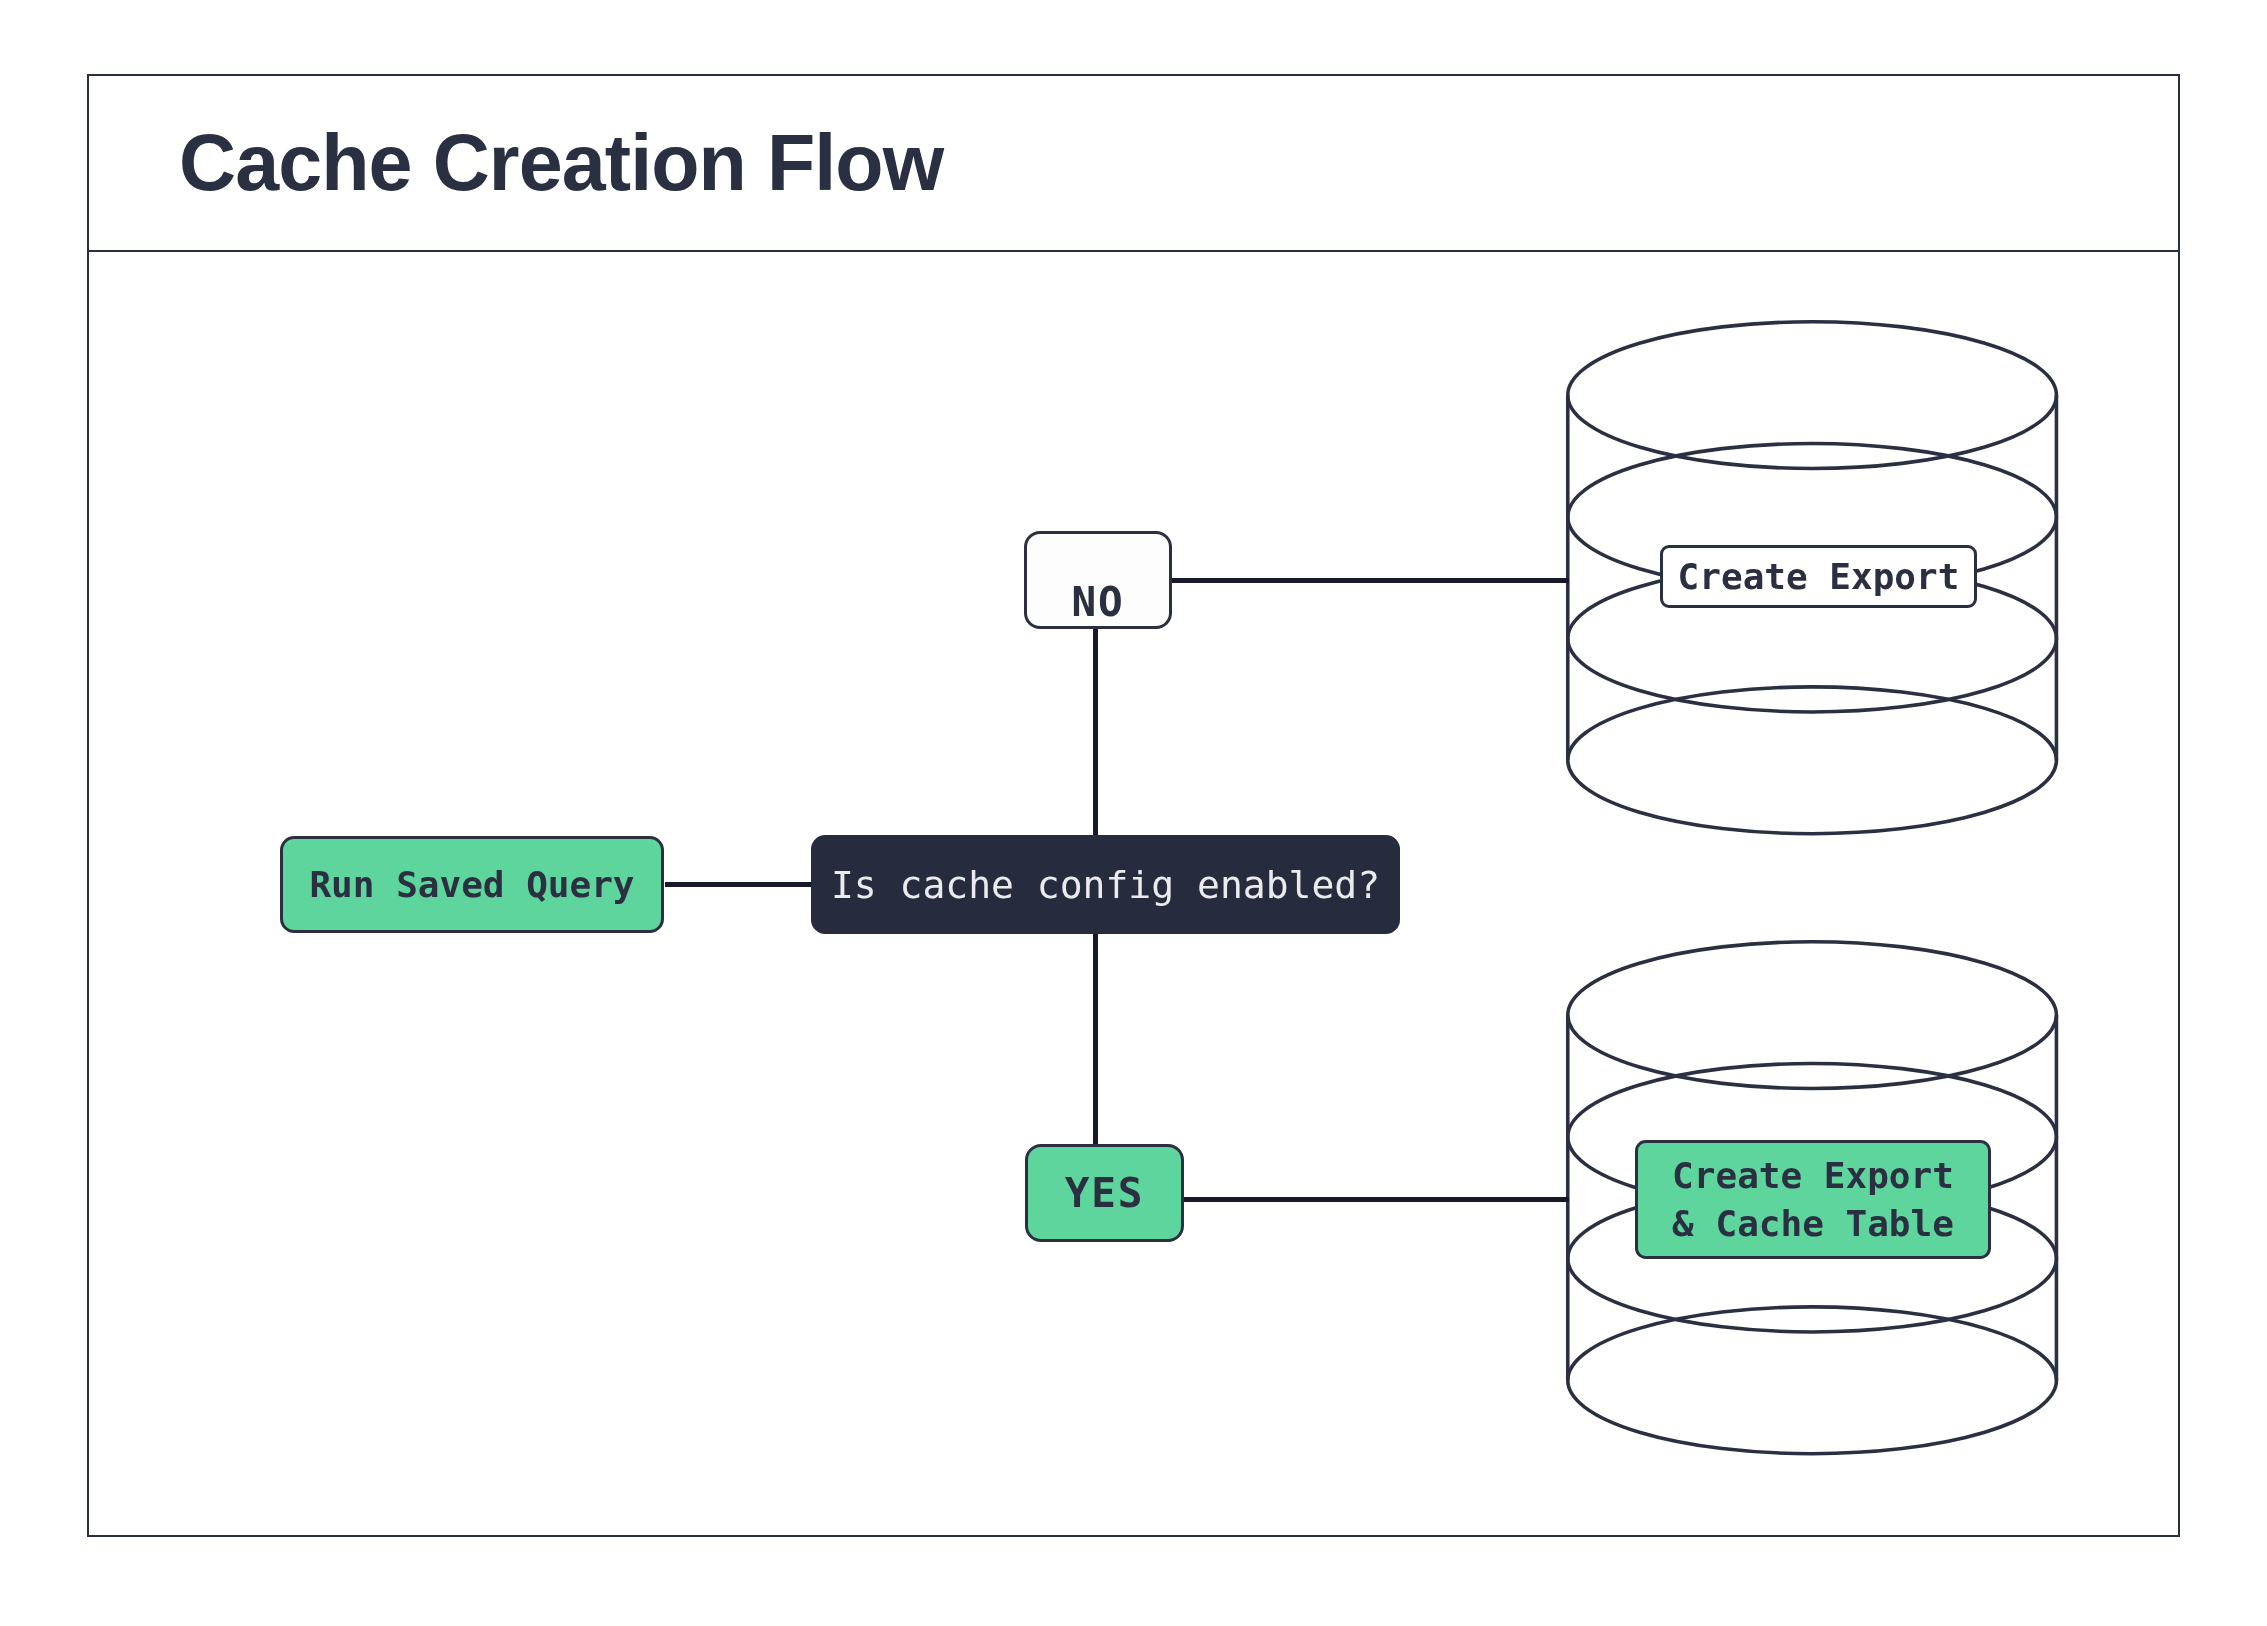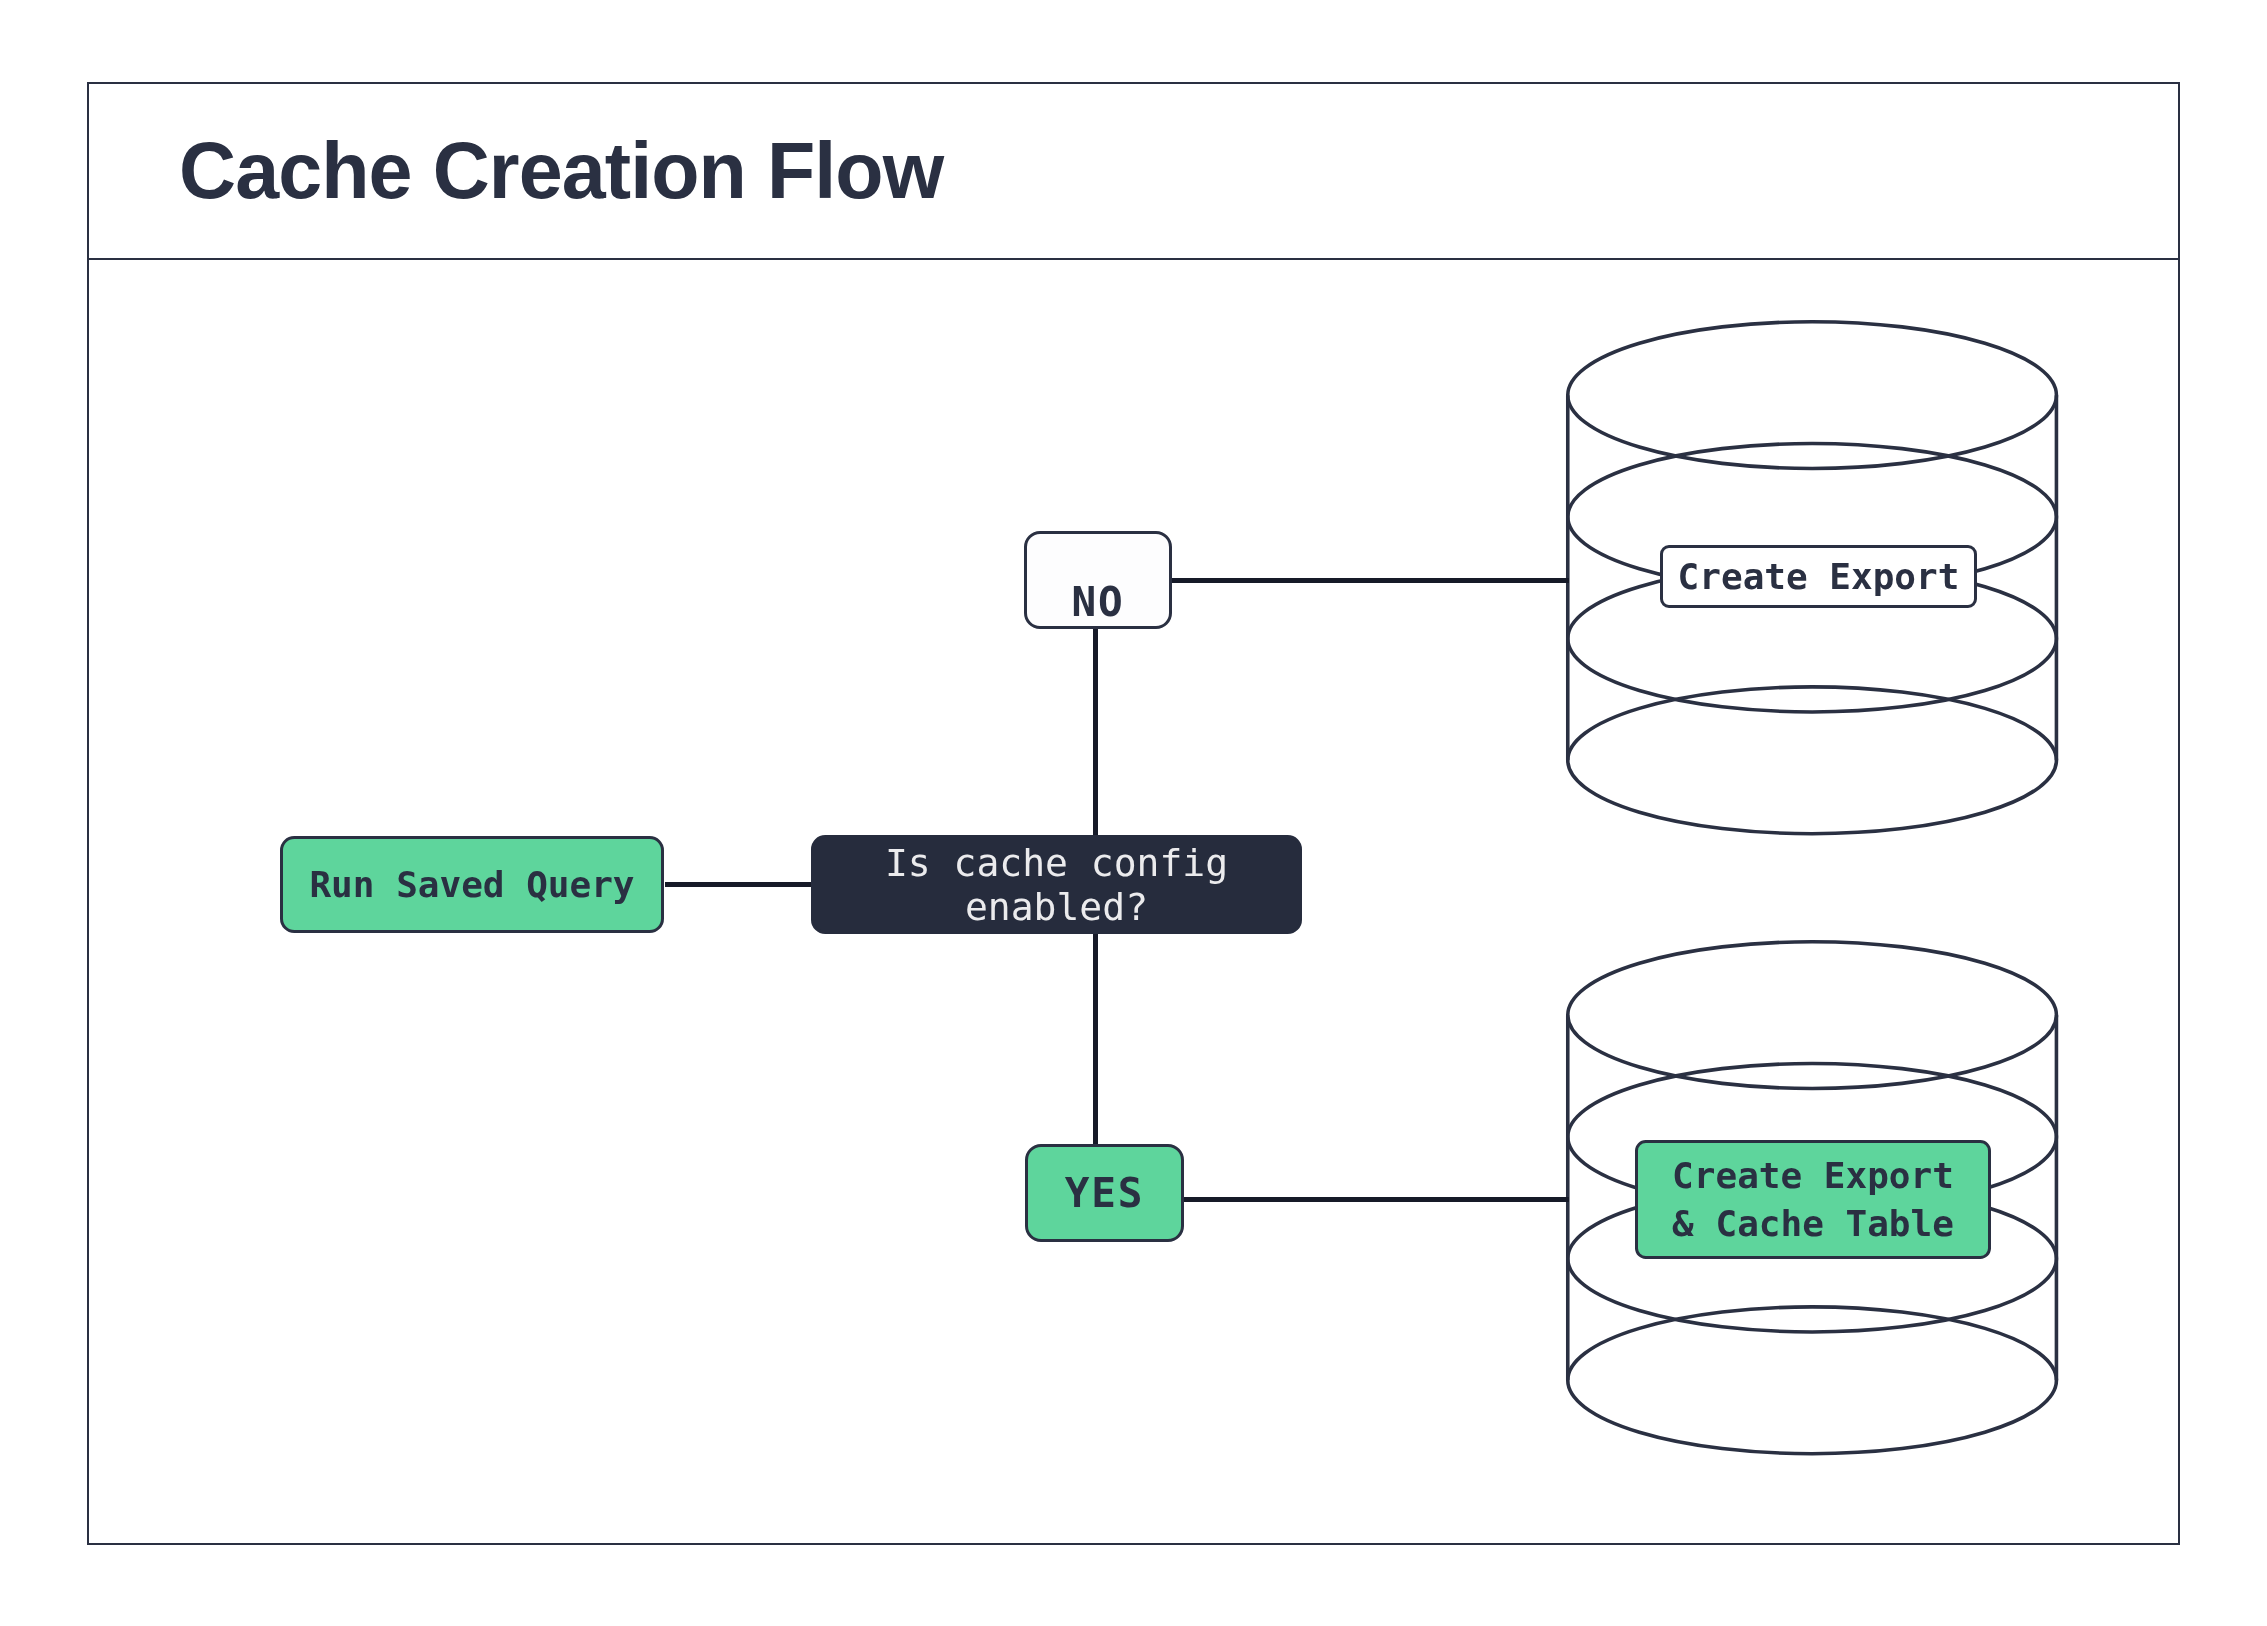--- a/index.html
+++ b/index.html
@@ -9,21 +9,21 @@
     --dark-node:#262c3d;
     --light-text:#ebebed;
     --white:#ffffff;
   }
   html,body{margin:0;padding:0;}
   body{
     width:2268px;height:1626px;position:relative;background:var(--white);
     font-family:"DejaVu Sans Mono", monospace;overflow:hidden;
   }
   .frame{
-    position:absolute;left:87px;top:82px;width:2089px;height:1459px;
+    position:absolute;left:87px;top:74px;width:2089px;height:1459px;
     border:2.7px solid var(--ink);background:var(--white);
   }
   .titlebar{
     position:absolute;left:0;top:0;width:100%;height:176px;
     border-bottom:2.7px solid var(--ink);
     display:flex;align-items:center;box-sizing:border-box;
   }
   .title{
     margin-left:90px;
     font-family:"Liberation Sans", sans-serif;
@@ -32,21 +32,21 @@
   .node{
     position:absolute;display:flex;align-items:center;justify-content:center;
     box-sizing:border-box;text-align:center;z-index:3;
   }
   .node-start{
     left:280px;top:836px;width:384px;height:97px;
     background:var(--green);border:3.6px solid var(--ink);border-radius:14.3px;
     font-size:36px;font-weight:bold;color:var(--ink);
   }
   .node-decision{
-    left:811px;top:835px;width:491px;height:99px;
+    left:811px;top:835px;width:589px;height:99px;
     background:var(--dark-node);border:3.6px solid var(--dark-node);border-radius:14.3px;
     font-size:38px;font-weight:500;color:var(--light-text);
   }
   .node-no{
     left:1024px;top:531px;width:148px;height:98px;
     background:#fdfdfe;border:3.6px solid var(--ink);border-radius:16px;
     font-size:41px;font-weight:bold;color:var(--ink);letter-spacing:1.8px;align-items:flex-end;
   }
   .node-yes{
     left:1025px;top:1144px;width:159px;height:98px;

